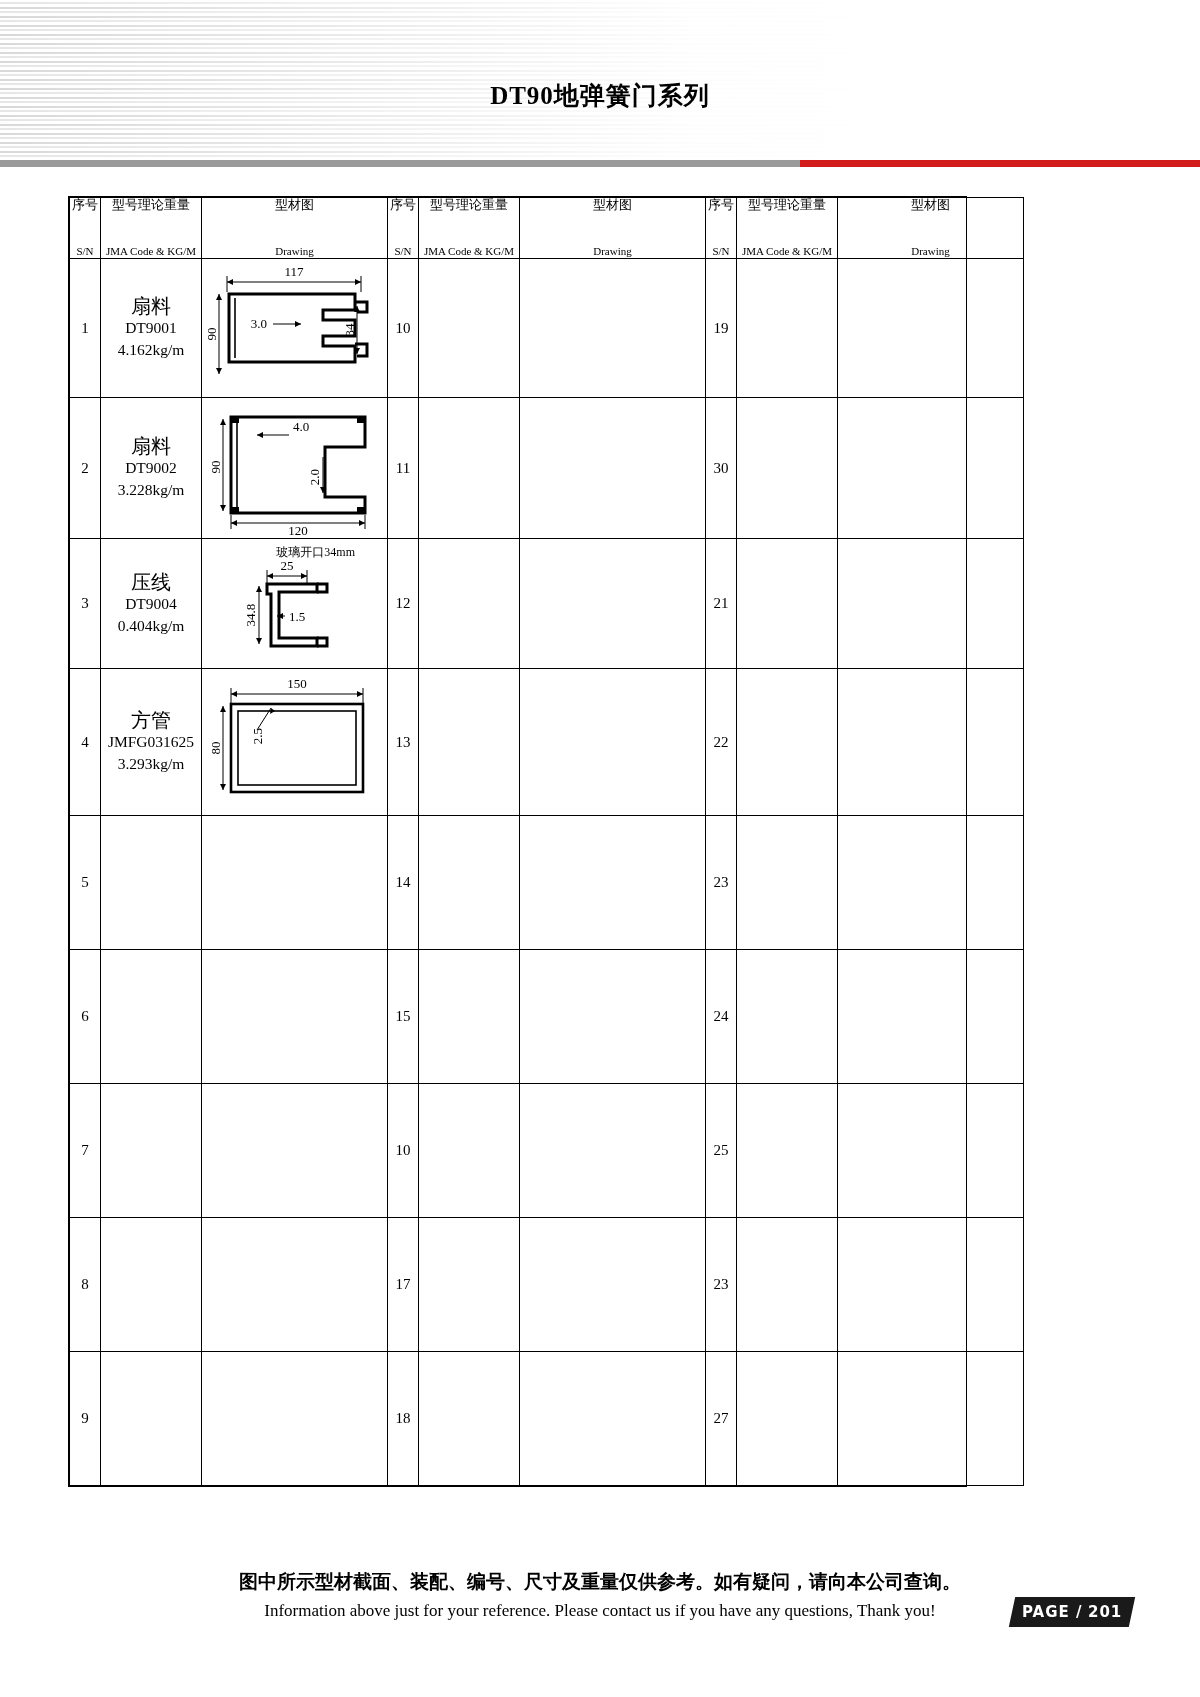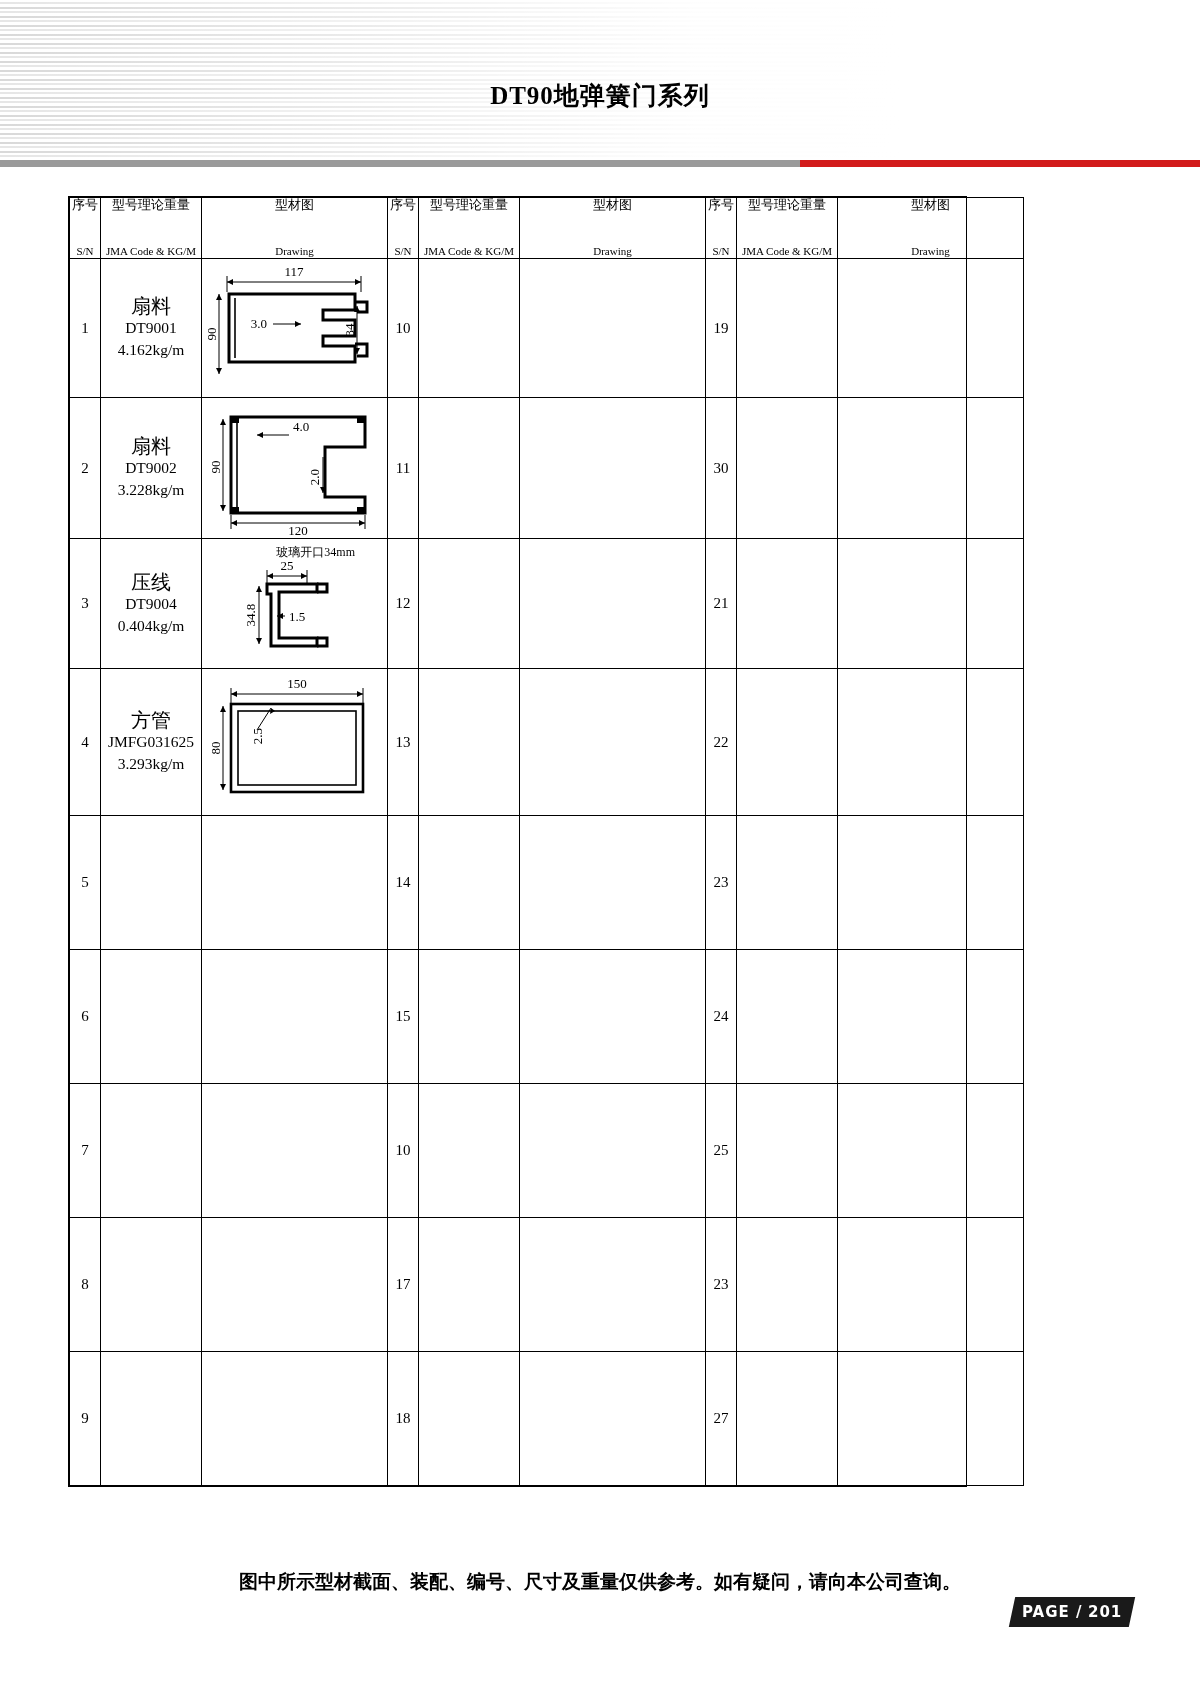--- a/index.html
+++ b/index.html
@@ -484,18 +484,19 @@
       <td class="sn-cell sn-left">27</td>
       <td class="code-cell"></td>
       <td class="draw-cell"></td>
     </tr>
   </tbody>
 </table>
 </div>
 
 <div class="footer">
   <div class="footer-cn">图中所示型材截面、装配、编号、尺寸及重量仅供参考。如有疑问，请向本公司查询。</div>
+  <div class="footer-en">Information above just for your reference. Please contact us if you have any questions, Thank you!</div>
 </div>
 <div class="page-badge">
   <span>PAGE</span>
   <span class="slash">/</span>
   <span>201</span>
 </div>
 
 </body></html>

